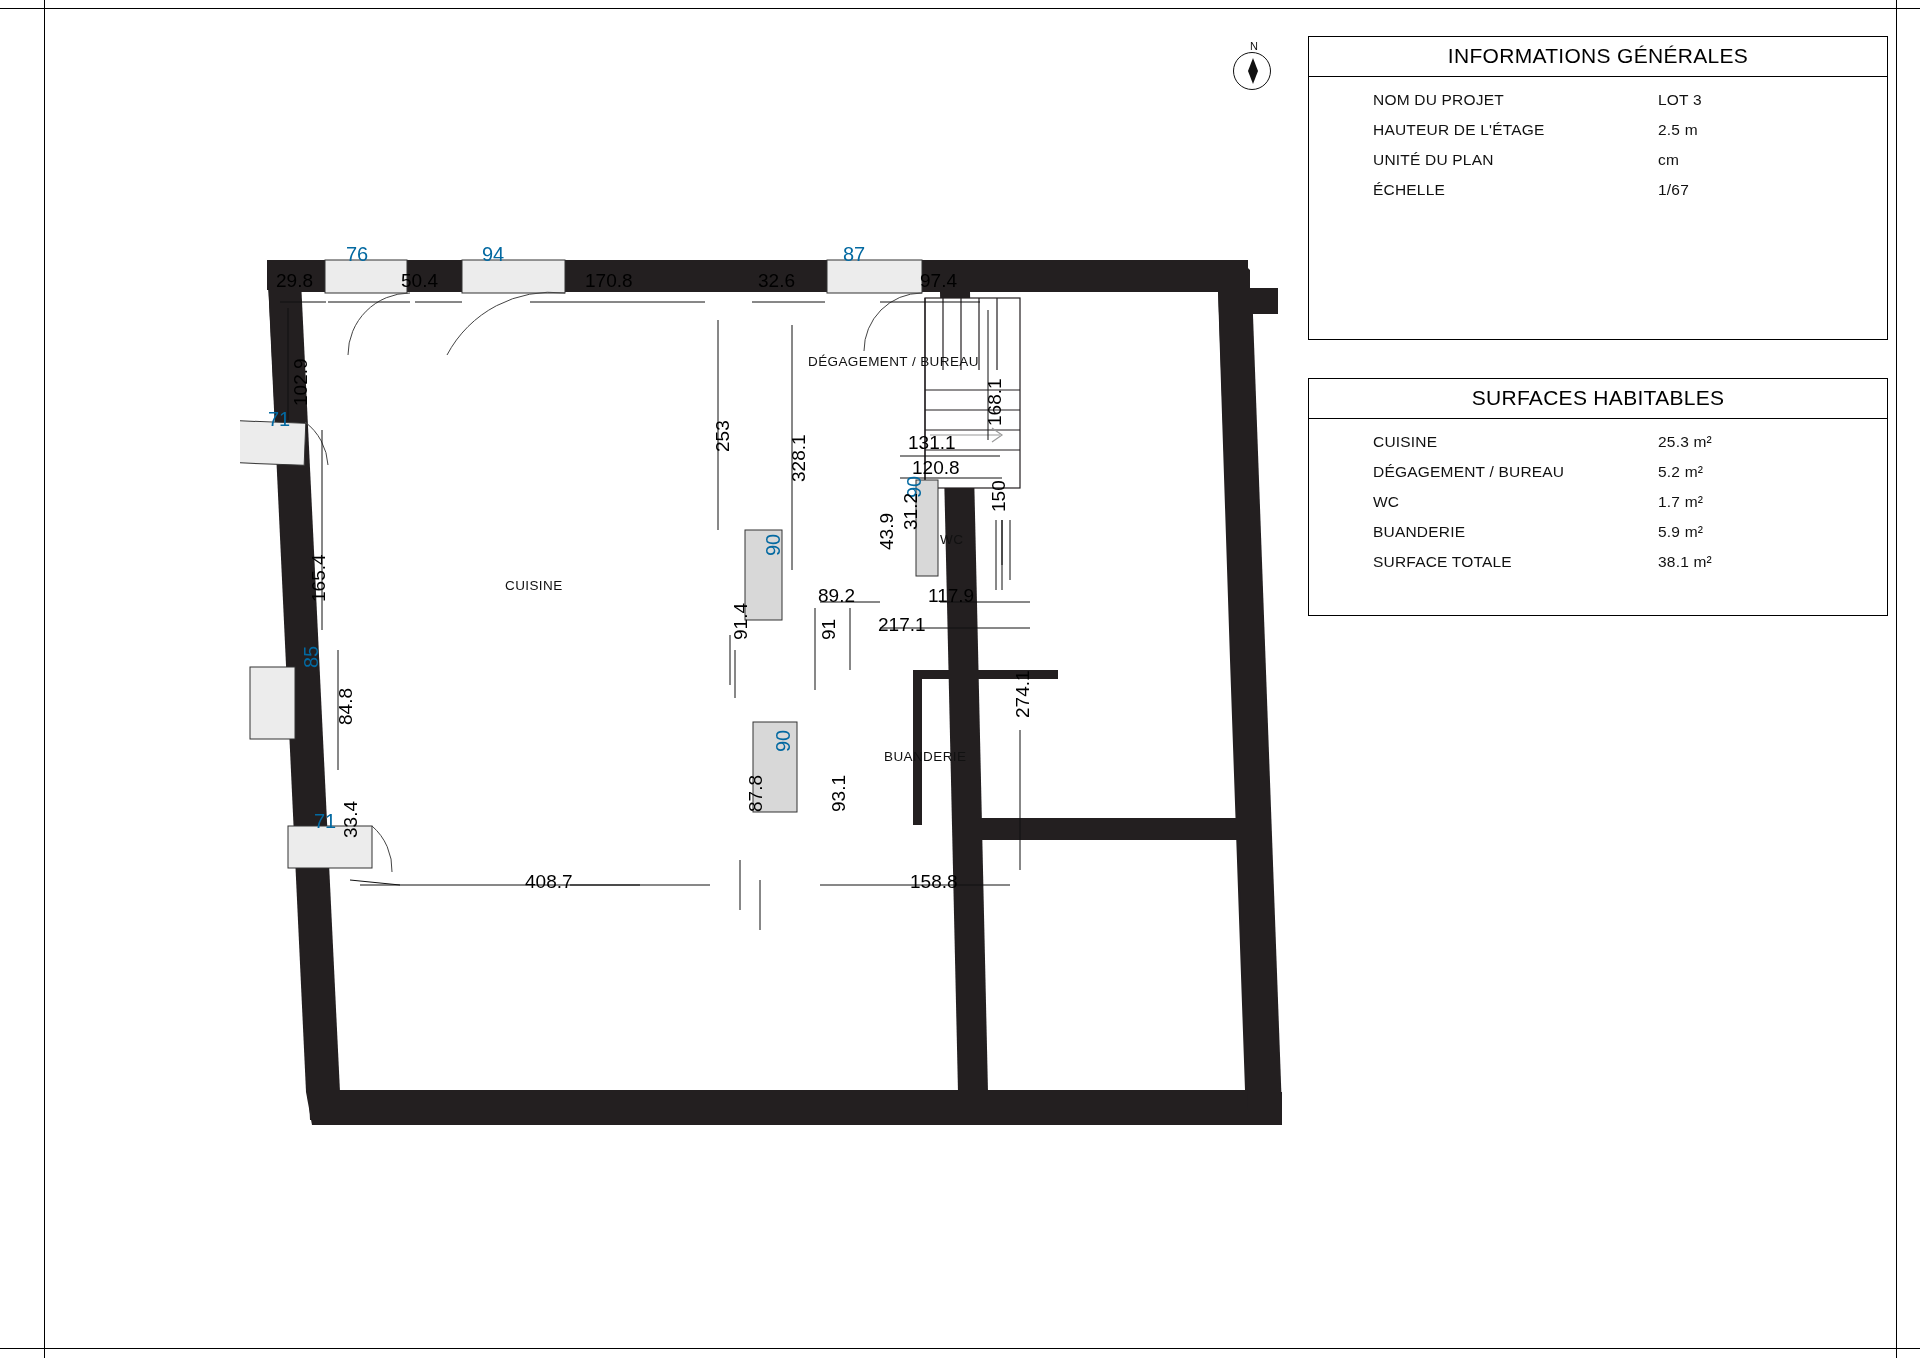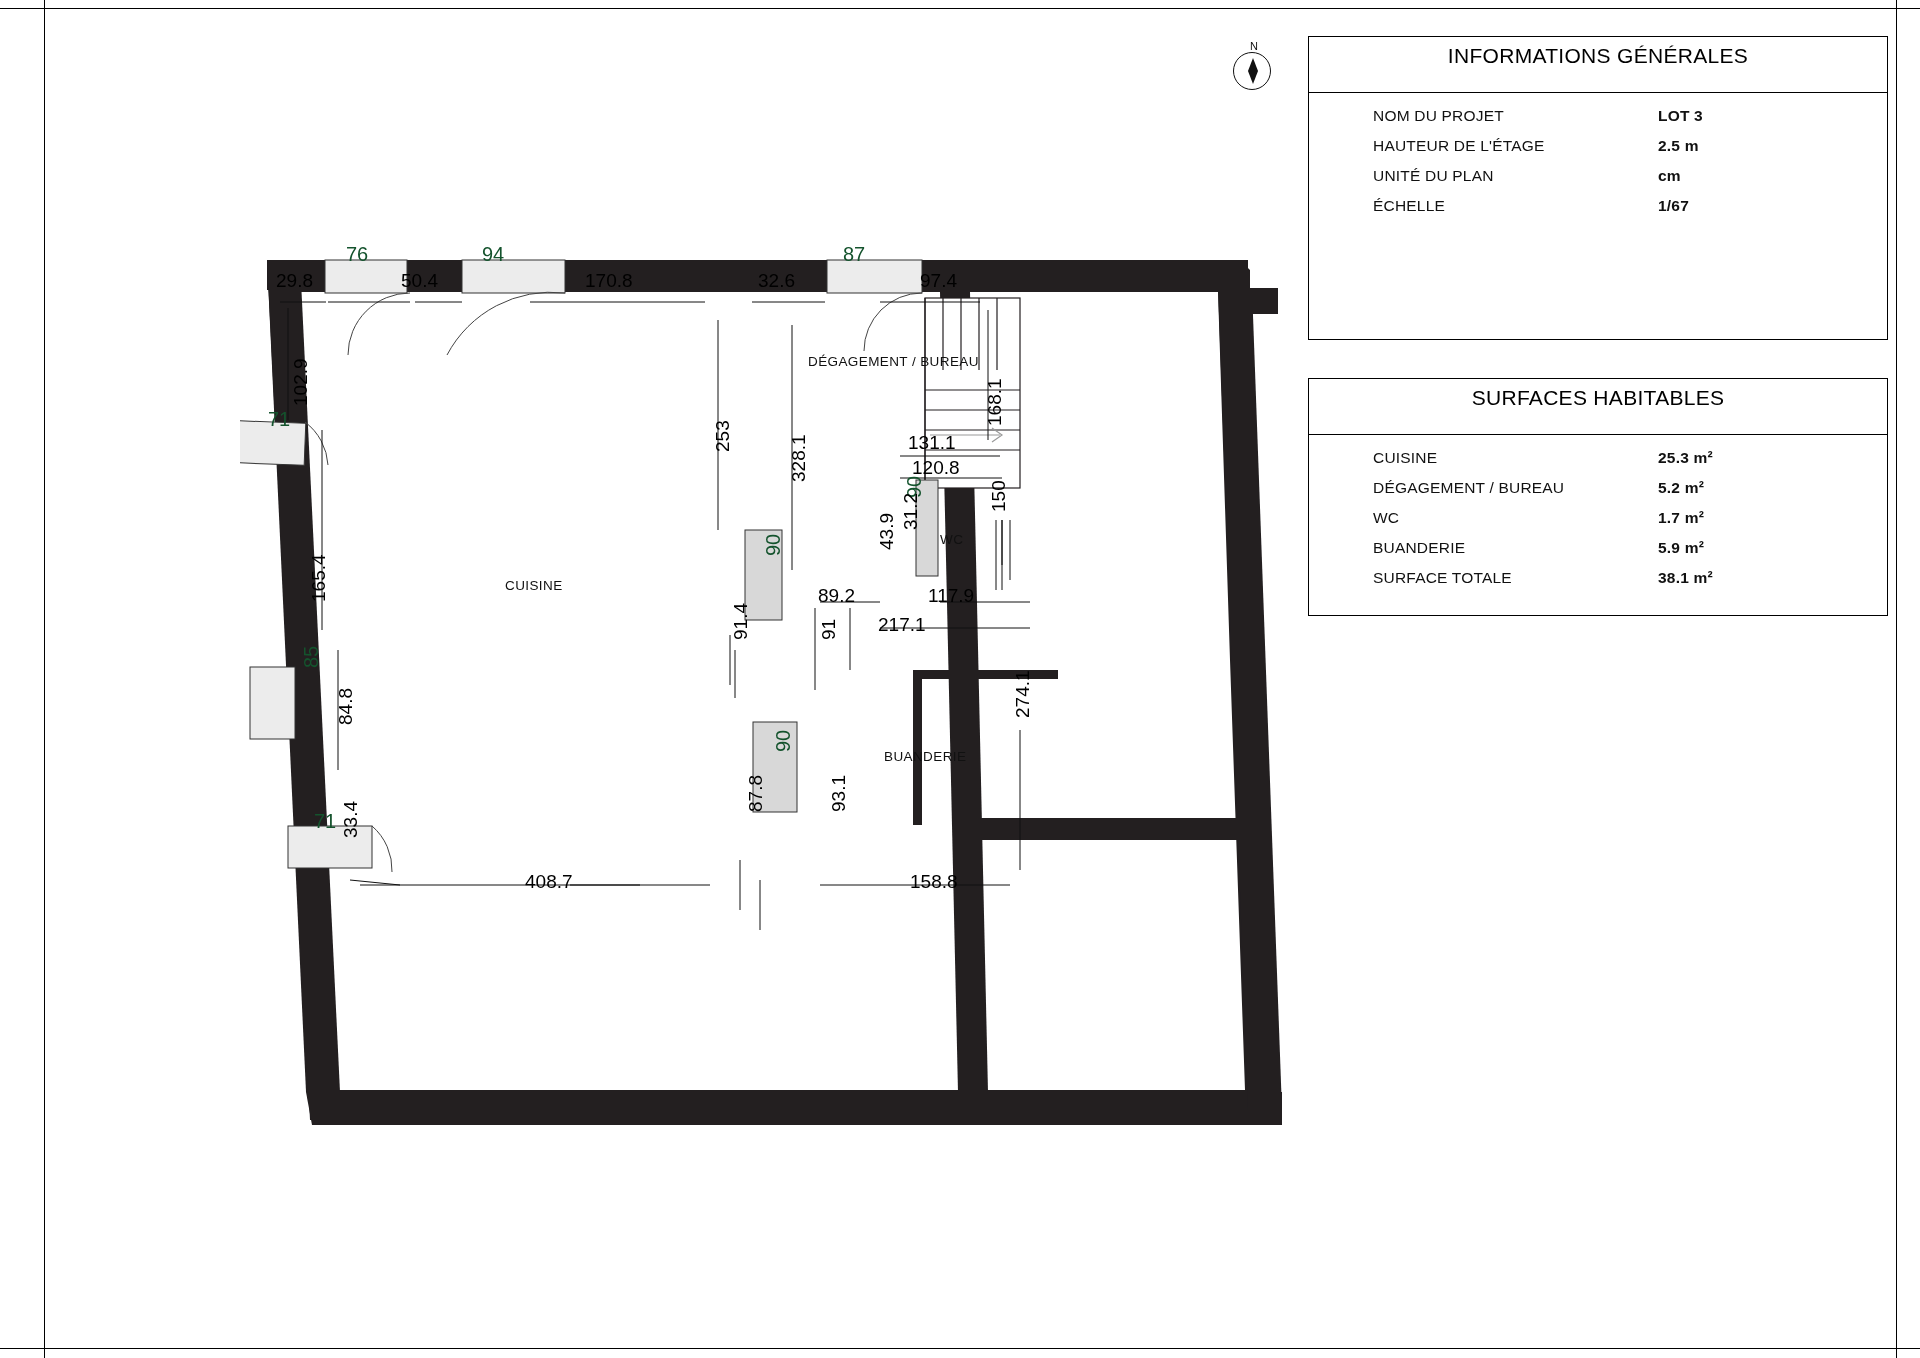--- a/index.html
+++ b/index.html
@@ -51,35 +51,35 @@
   .panel {
     position: absolute;
     border: 1px solid #000;
     background: #fff;
     box-sizing: border-box;
   }
   .panel-title {
     text-align: center;
     font-size: 21px;
     letter-spacing: .3px;
-    padding: 7px 0 24px;
+    padding: 7px 0 8px;
     border-bottom: 1px solid #000;
     color: #000;
   }
   .panel-rows {
     padding: 8px 0 10px;
   }
   .panel-row {
     display: flex;
     font-size: 15.5px;
     color: #111;
     padding: 6px 0 6px 20px;
   }
   .panel-row .k { width: 285px; letter-spacing: .2px; margin-left: 44px; }
-  .panel-row .v { letter-spacing: .2px; font-weight: bold; }
+  .panel-row .v { letter-spacing: .2px; }
 
   #info-panel { left: 1308px; top: 36px; width: 580px; height: 304px; }
   #surface-panel { left: 1308px; top: 378px; width: 580px; height: 238px; }
   #surface-panel .panel-row .k { width: 285px; }
 
   
   #north {
     position: absolute;
     left: 1233px; top: 42px;
     width: 42px; height: 52px;
@@ -137,21 +137,21 @@
   .roomlabel {
     position: absolute;
     font-size: 13.5px;
     color: #111;
     letter-spacing: .4px;
     white-space: nowrap;
   }
   .opening-num {
     position: absolute;
     font-size: 20px;
-    color: #14532d;
+    color: #0369a1;
     white-space: nowrap;
   }
   .opening-num.v {
     transform-origin: 0 0;
     transform: rotate(-90deg);
   }
 </style>
 </head>
 <body>
 

